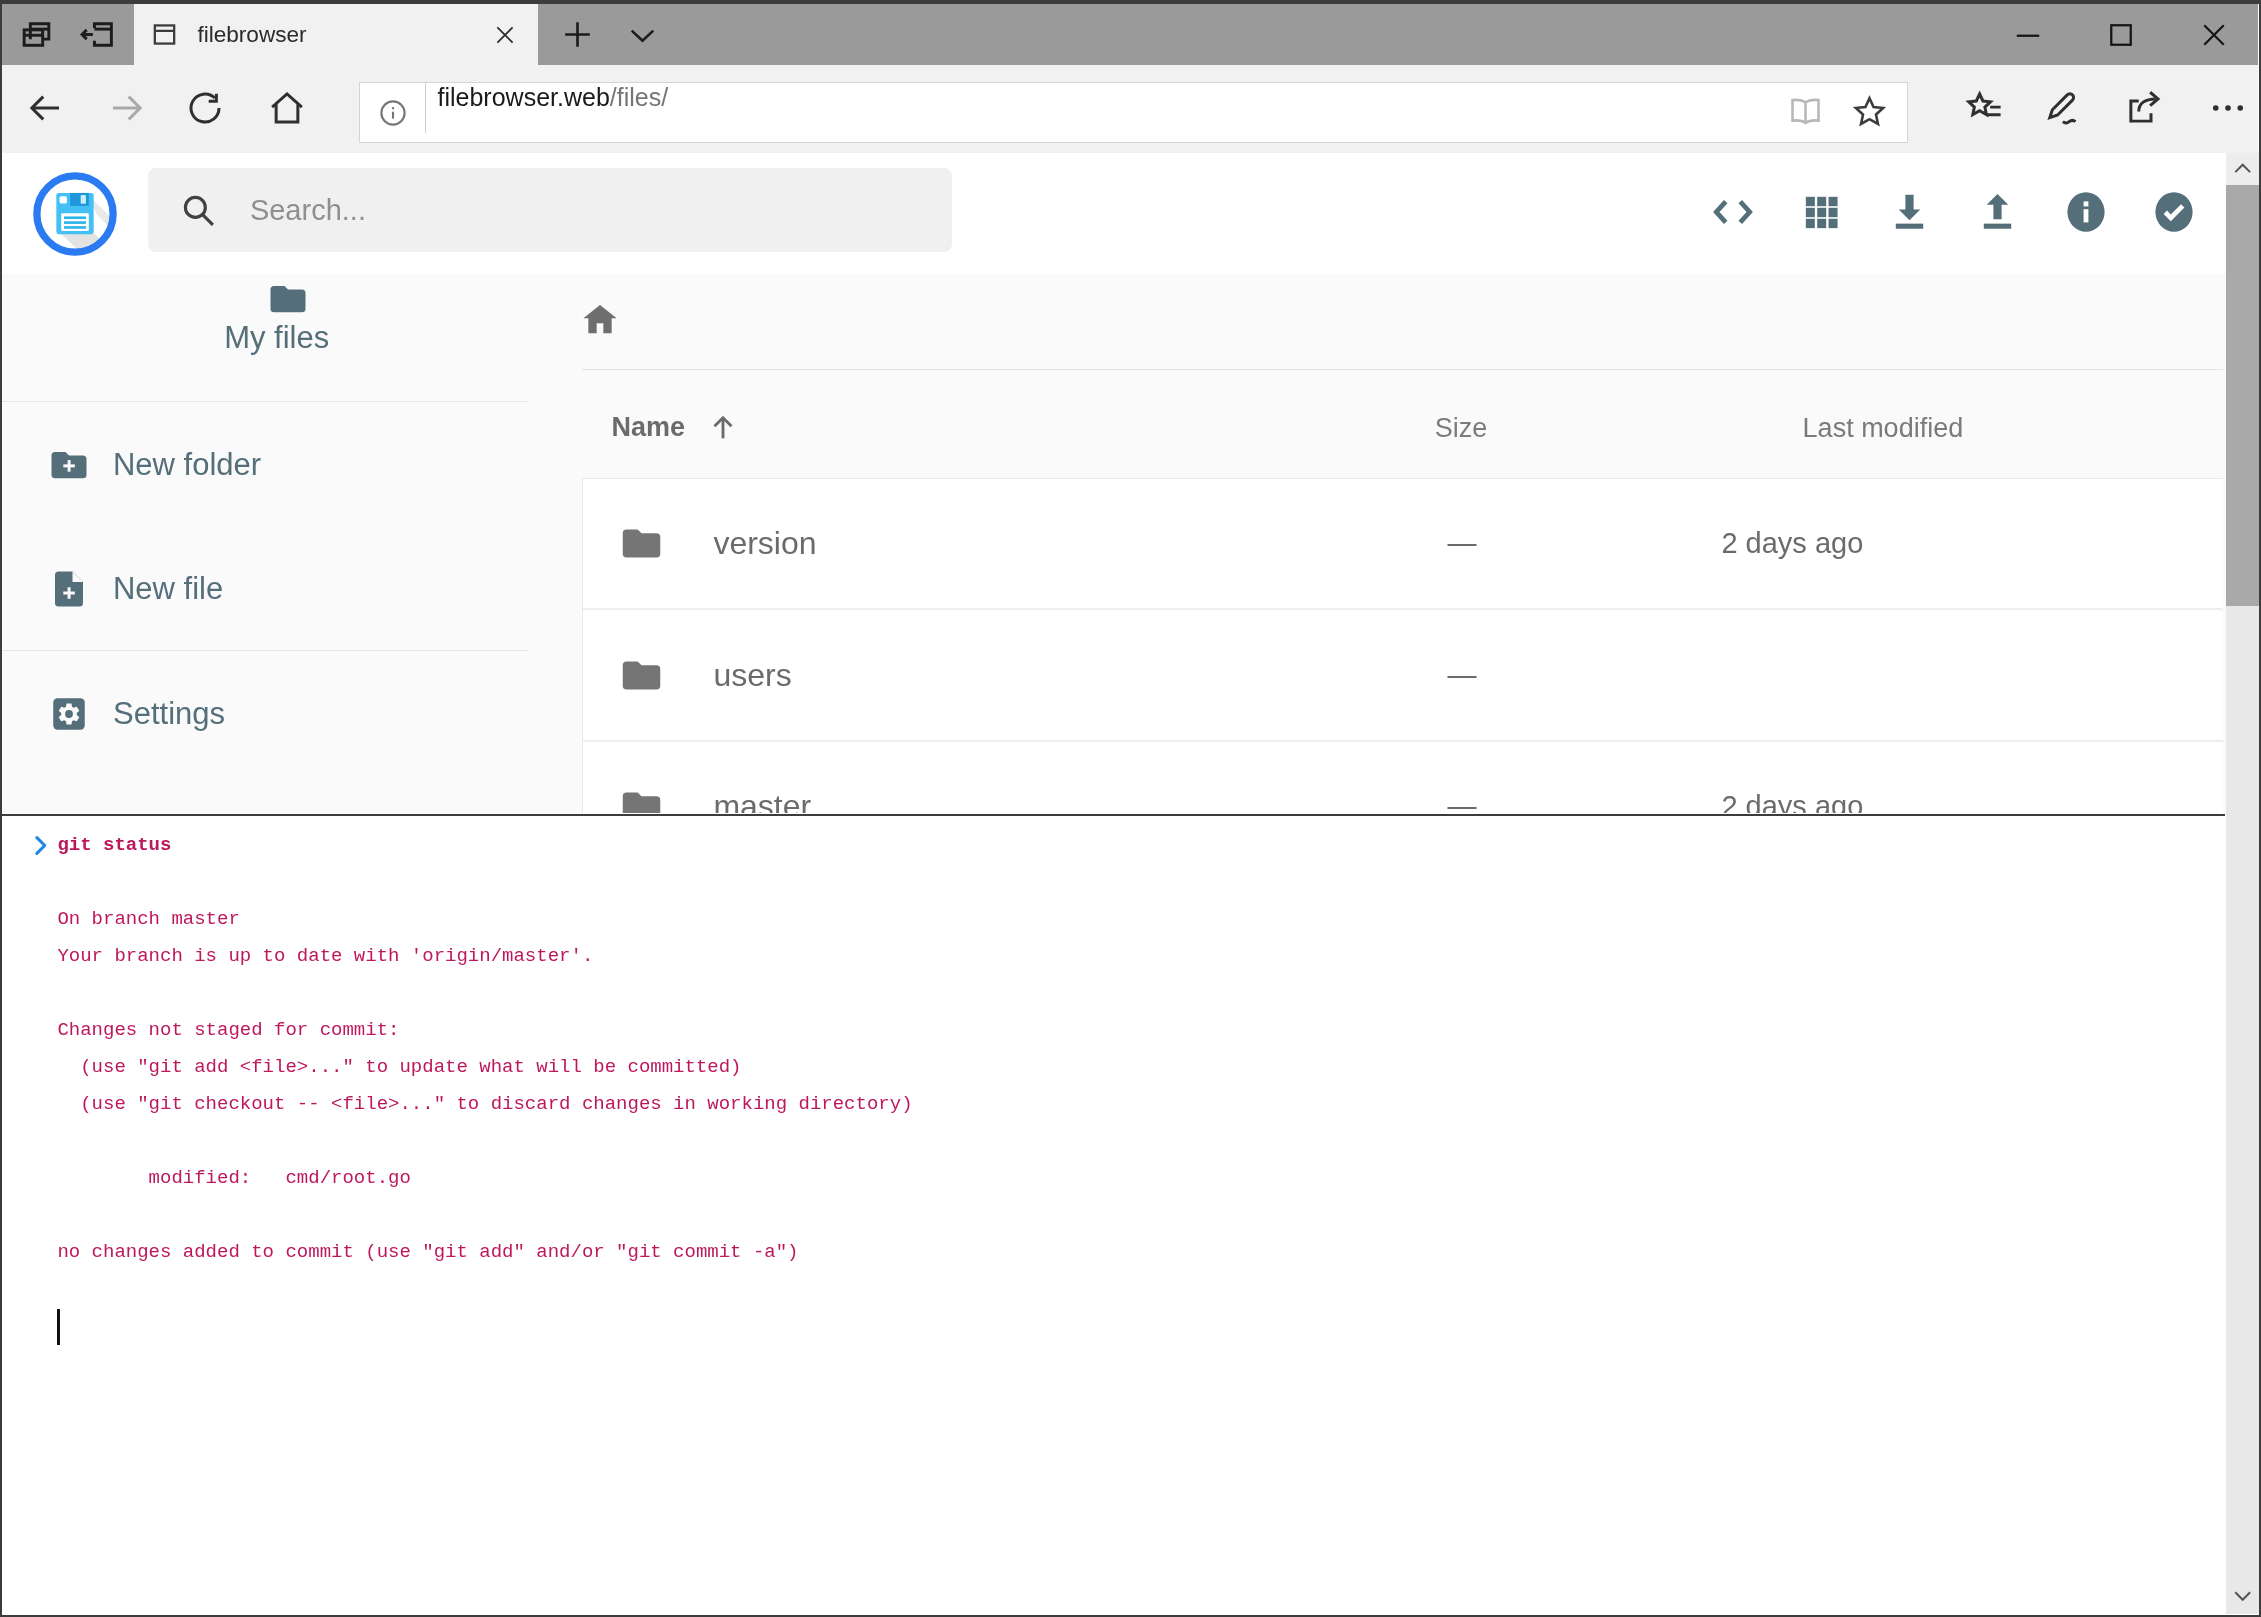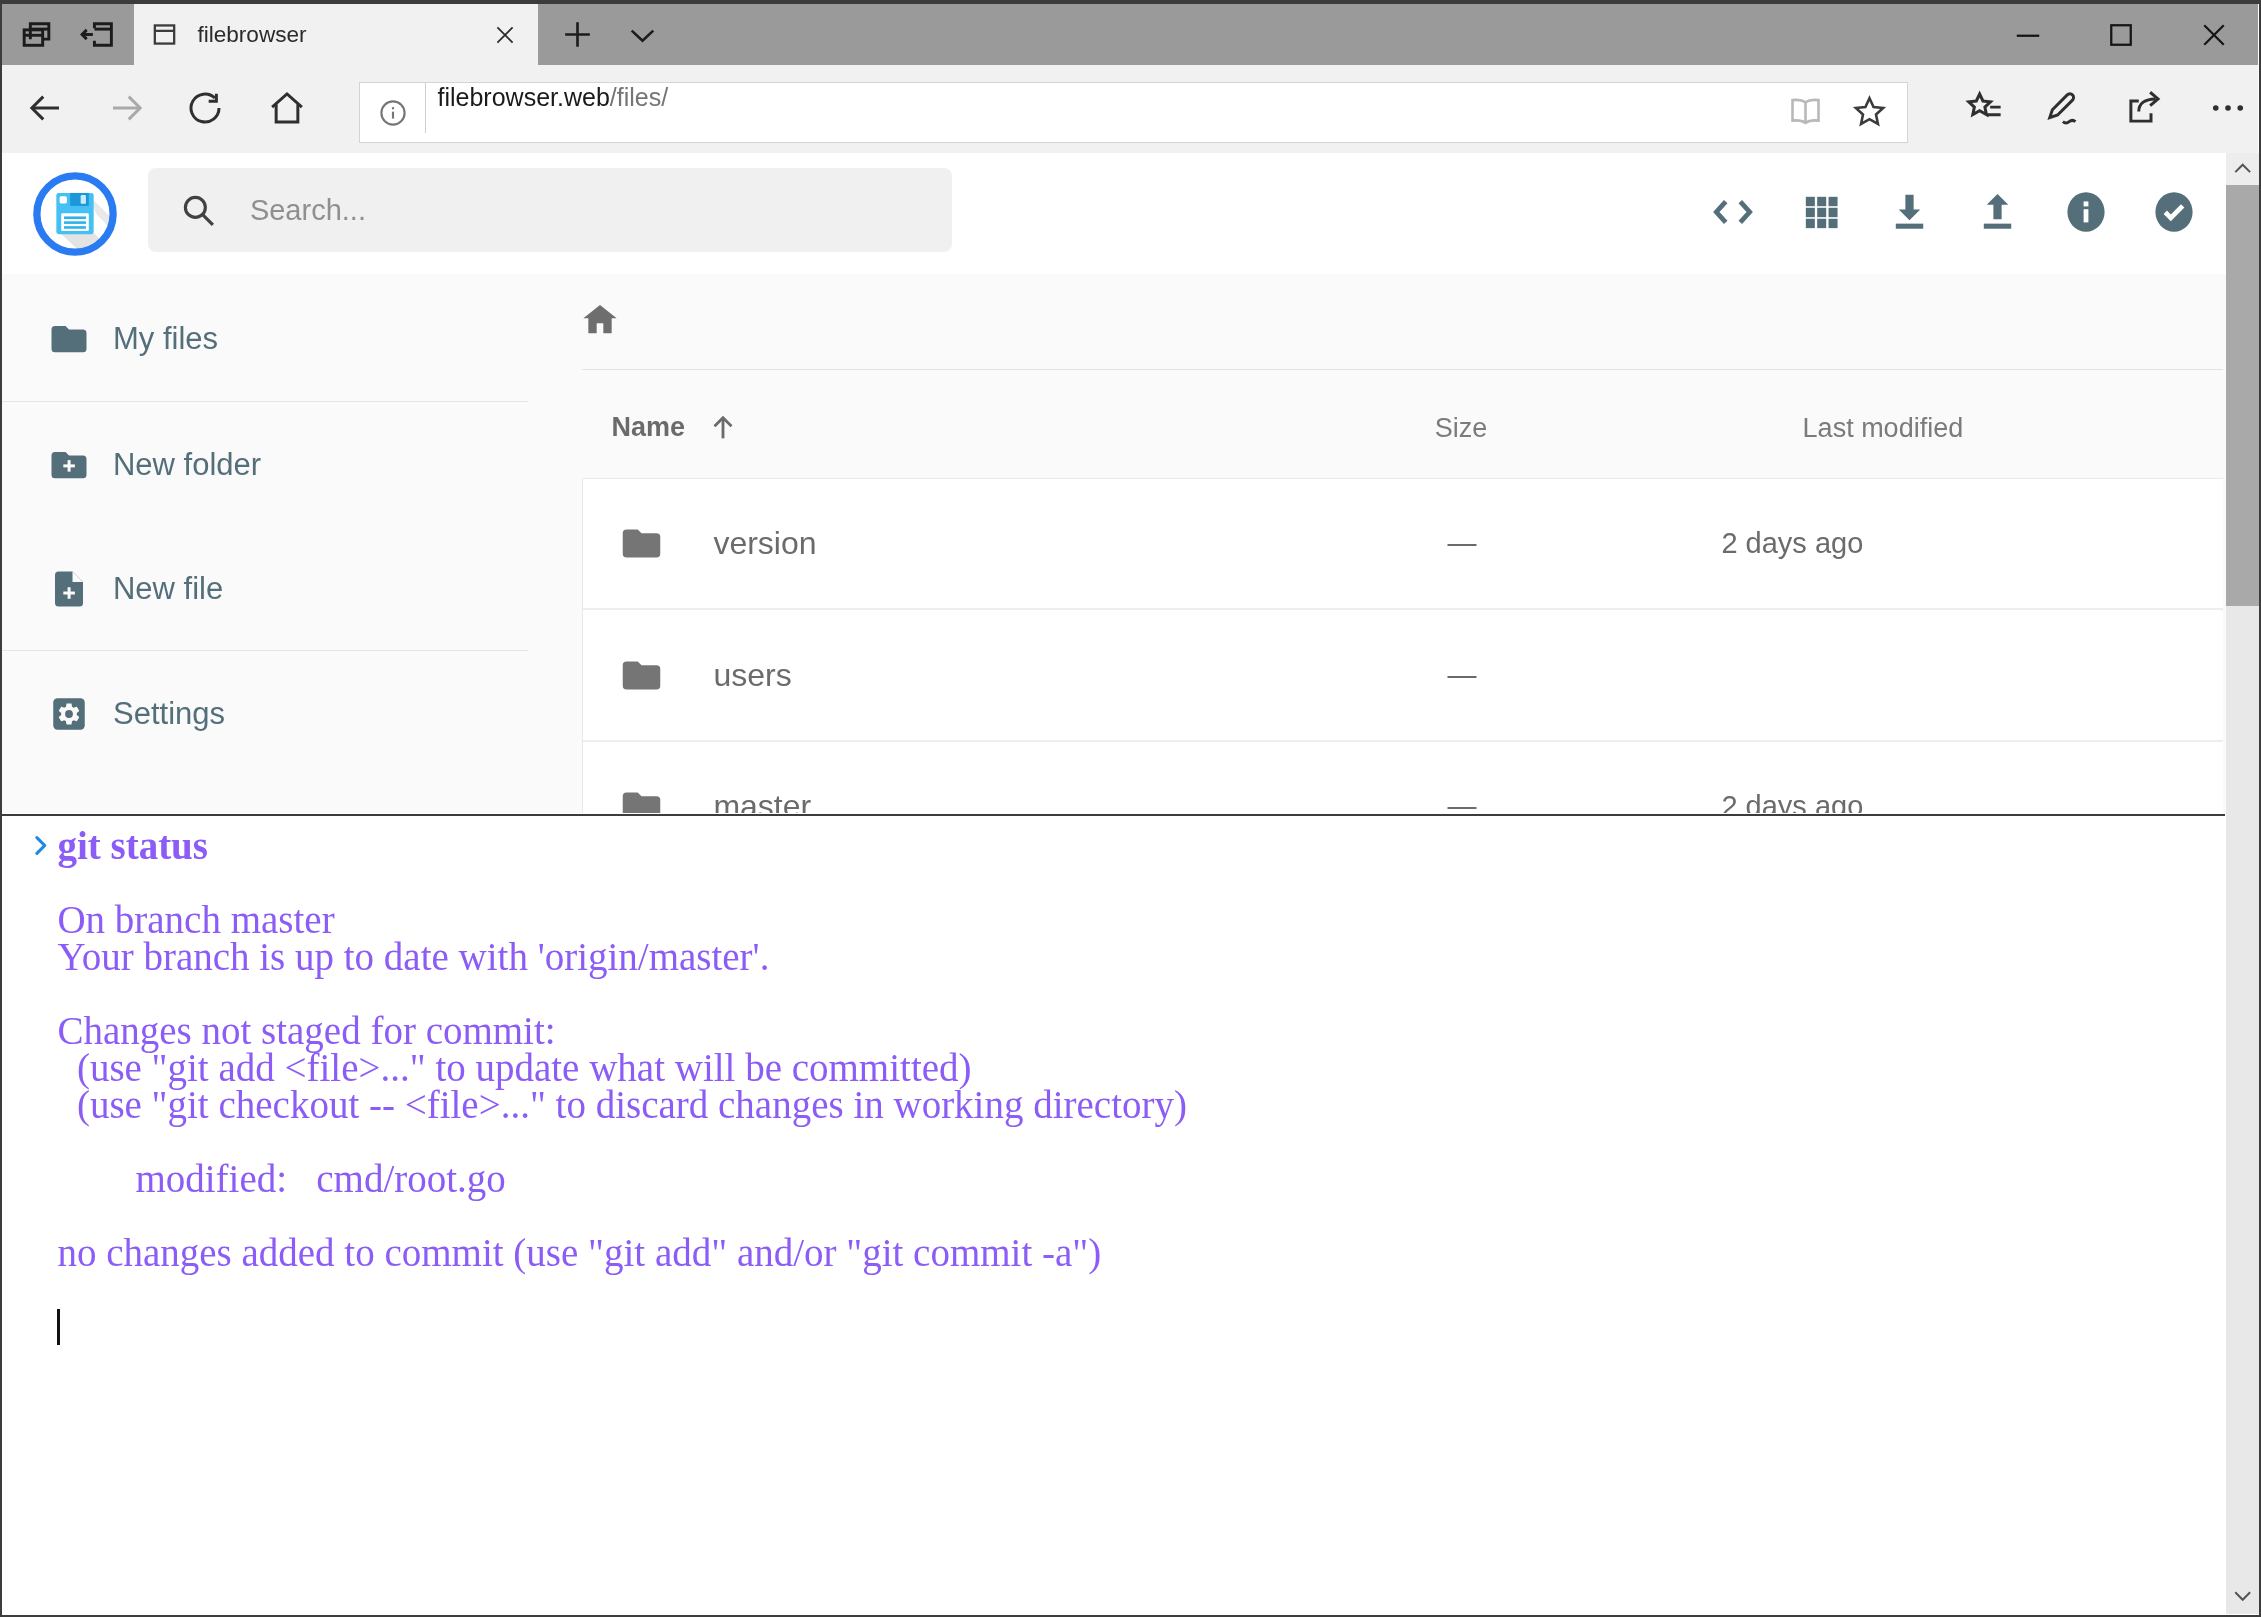--- a/index.html
+++ b/index.html
@@ -42,21 +42,21 @@
   .colhdr{font-size:27px;color:#7b7b7b;}
   .card{left:580px;top:325px;width:1641px;height:404px;background:#fff;border:0.8px solid #e9e9e9;box-sizing:border-box;}
   .frow{position:absolute;left:0;width:1640px;height:129px;border-bottom:2.4px solid #eeeeee;background:#fff;}
   .fico{position:absolute;left:36px;top:42px;color:#757575;}
   .fname{position:absolute;left:130px;top:0;height:129px;line-height:129px;font-size:32px;color:#6b6b6b;}
   .fsize{position:absolute;left:798px;top:0;width:161px;height:129px;line-height:129px;font-size:29px;color:#6b6b6b;text-align:center;}
   .fdate{position:absolute;left:1138px;top:0;width:323px;height:129px;line-height:129px;font-size:29px;color:#6b6b6b;text-align:left;}
 
   
   .terminal{left:2.4px;top:814px;width:2223px;height:801px;background:#fff;border-top:2.4px solid #3c3c3c;box-sizing:border-box;
-            font-family:Liberation Serif, serif;font-size:39px;color:#8b5cf6;}
+            font-family:Liberation Mono, monospace;font-size:19px;color:#be185d;}
   .tlines{position:absolute;left:55px;top:10.5px;right:16px;}
   .tline{height:37px;line-height:37px;white-space:pre;}
   .cursor{display:inline-block;width:2.4px;height:36px;background:#111;margin-top:1.6px;}
 
   
   .sbar{left:2226px;top:153px;width:33px;height:1461px;background:#e8e8e8;}
   .sbtn{left:0;width:33px;height:32px;background:#ededed;color:#555;}
   .sthumb{left:0;top:32px;width:33px;height:421px;background:#a9a9a9;}
 </style>
 </head>
@@ -337,21 +337,21 @@
       <div class="abs ico hdrbtn" style="left:2139px;">
         <span class="ico">
           <svg width="48" height="50" viewBox="0 0 24 24" fill="currentColor">
             <ellipse cx="12" cy="12" rx="9.3" ry="9.9"></ellipse>
             <path d="M10.4 16.6l-3.6-3.6 1.7-1.7 1.9 1.9 5.1-5.1 1.7 1.7z" fill="#ffffff"></path>
           </svg>
         </span>
       </div>
     </div>
 
-    <div class="abs sideitem" style="top:125px;">
+    <div class="abs sideitem" style="top:125px;flex-direction:column;">
       <span class="ico sideicon">
         <svg width="42" height="42" viewBox="0 0 24 24" fill="currentColor">
           <path d="M10 4.5H4a2 2 0 0 0-2 2v11a2 2 0 0 0 2 2h16a2 2 0 0 0 2-2v-9a2 2 0 0 0-2-2h-8z"></path>
         </svg>
       </span>
       <span class="sidelabel">My files</span>
     </div>
     <div class="abs sidediv" style="top:248px;"></div>
 
     <div class="abs sideitem" style="top:251px;">

